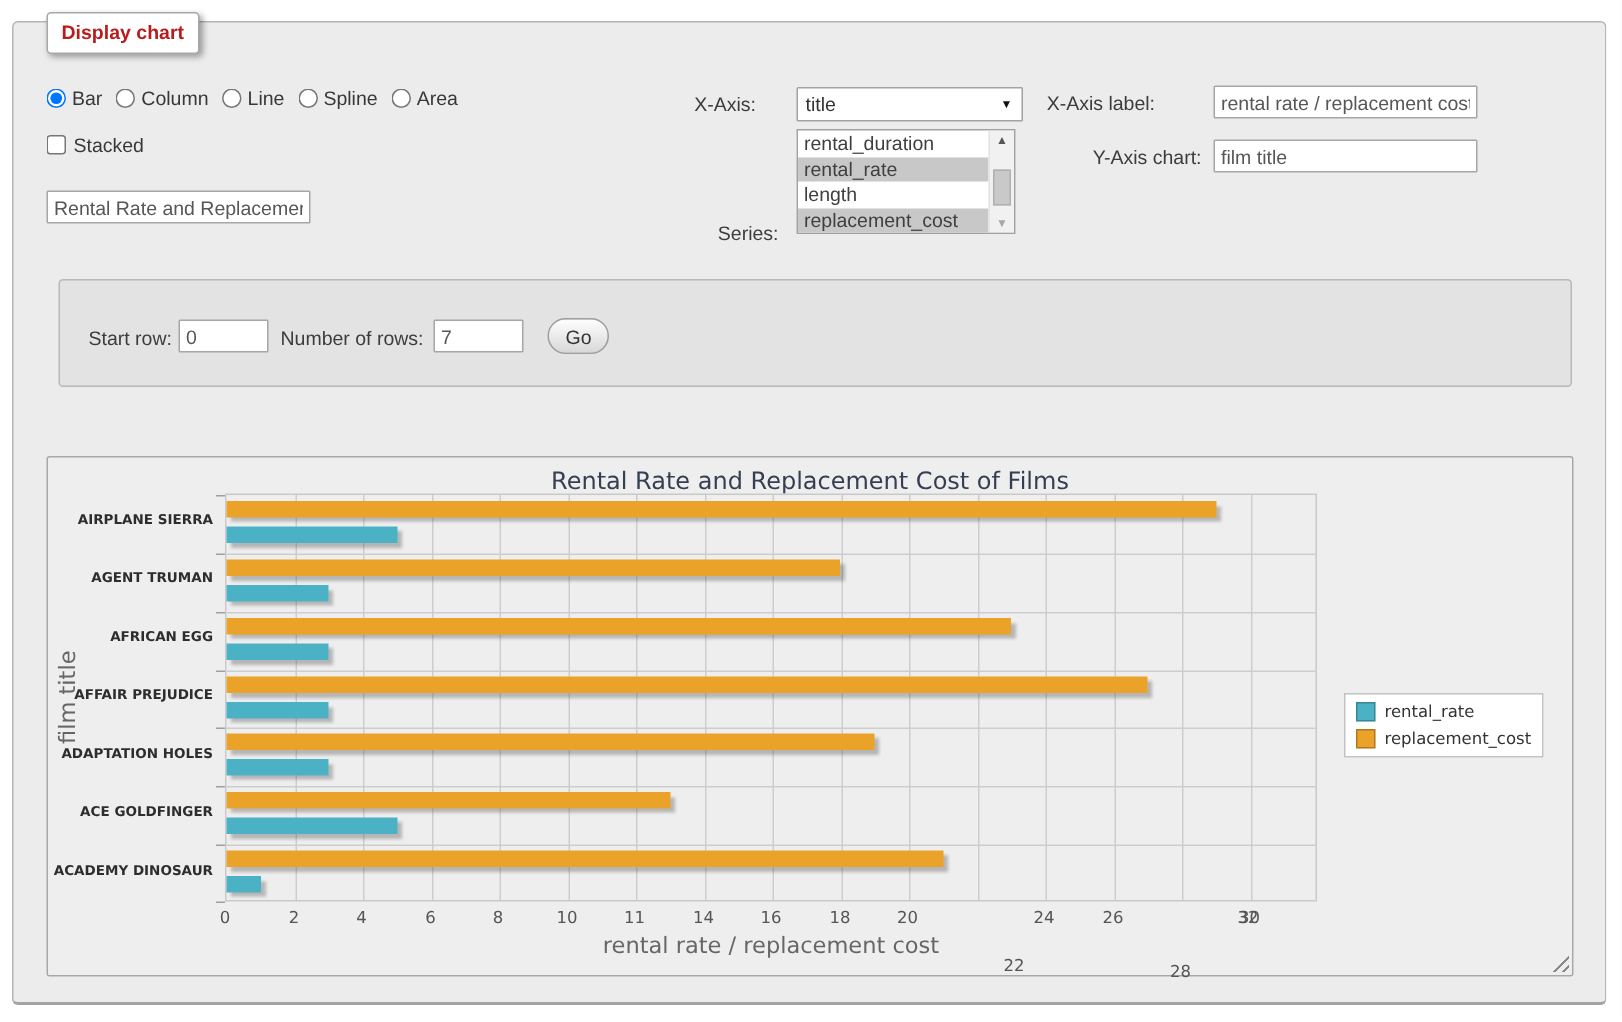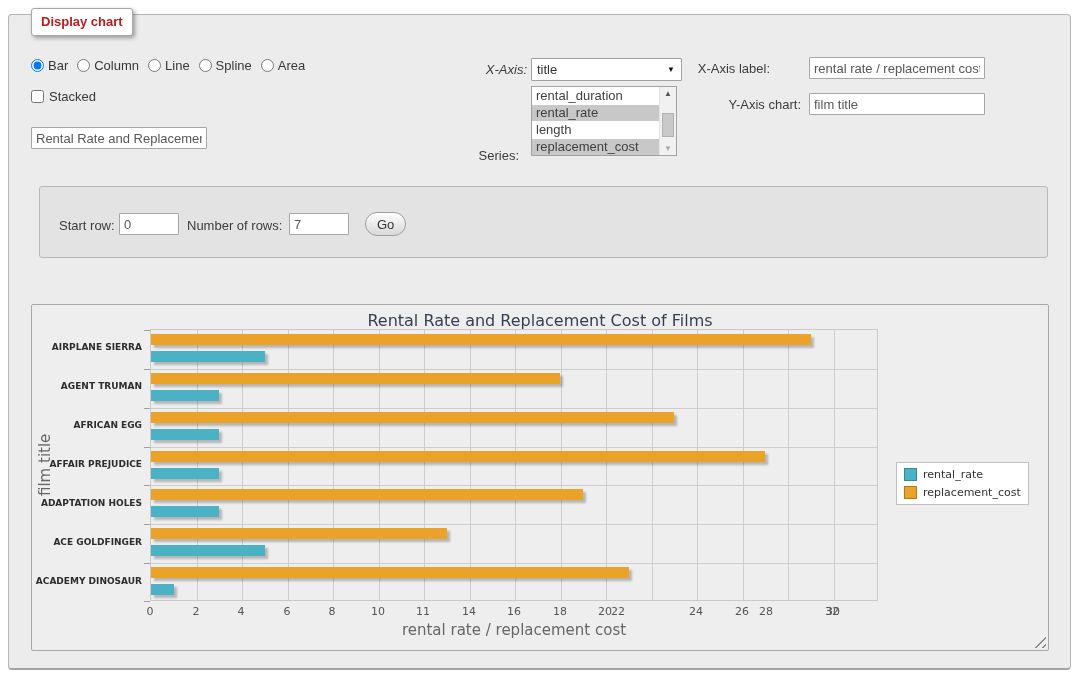--- a/index.html
+++ b/index.html
@@ -105,21 +105,21 @@
     </label>
   </div>
 
   <label class="check-row">
     <input type="checkbox" class="stacked-cb" style="">
     <span>Stacked</span>
   </label>
 
   <input type="text" class="title-input" value="Rental Rate and Replacement Cost of Films" style="">
 
-  <div class="lbl" style="left:400px; width:118px; top:47px;font-style:italic;">X-Axis:</div>
+  <div class="lbl" style="left:377px; width:118px; top:47px;">X-Axis:</div>
   <div class="x-select">
     <span>title</span>
     <span class="sel-arrow">▼</span>
   </div>
 
   <div class="lbl" style="left:392px; width:118px; top:133px;">Series:</div>
   <div class="series-box">
     <div class="opt">rental_duration</div>
     <div class="opt selected">rental_rate</div>
     <div class="opt">length</div>
@@ -209,24 +209,24 @@
       <div class="xtick-label" style="left: 144px;">2</div>
       <div class="xtick-label" style="left: 189px;">4</div>
       <div class="xtick-label" style="left: 235px;">6</div>
       <div class="xtick-label" style="left: 280px;">8</div>
       <div class="xtick-label" style="left: 326px;">10</div>
       <div class="xtick-label" style="left: 371px;">11</div>
       <div class="xtick-label" style="left: 417px;">14</div>
       <div class="xtick-label" style="left: 462px;">16</div>
       <div class="xtick-label" style="left: 508px;">18</div>
       <div class="xtick-label" style="left: 553px;">20</div>
-      <div class="xtick-label" style="left: 566px;">22</div>
+      <div class="xtick-label" style="left: 624px; margin-top: 32px;">22</div>
       <div class="xtick-label" style="left: 644px;">24</div>
       <div class="xtick-label" style="left: 690px;">26</div>
-      <div class="xtick-label" style="left: 714px;">28</div>
+      <div class="xtick-label" style="left: 735px; margin-top: 36px;">28</div>
       <div class="xtick-label" style="left: 781px;">30</div>
       <div class="xtick-label" style="left: 780px;">32</div>
       <div class="cat-label" style="top: 37px;">AIRPLANE SIERRA</div>
       <div class="cat-label" style="top: 76px;">AGENT TRUMAN</div>
       <div class="cat-label" style="top: 115px;">AFRICAN EGG</div>
       <div class="cat-label" style="top: 154px;">AFFAIR PREJUDICE</div>
       <div class="cat-label" style="top: 193px;">ADAPTATION HOLES</div>
       <div class="cat-label" style="top: 232px;">ACE GOLDFINGER</div>
       <div class="cat-label" style="top: 271px;">ACADEMY DINOSAUR</div>
     </div>

